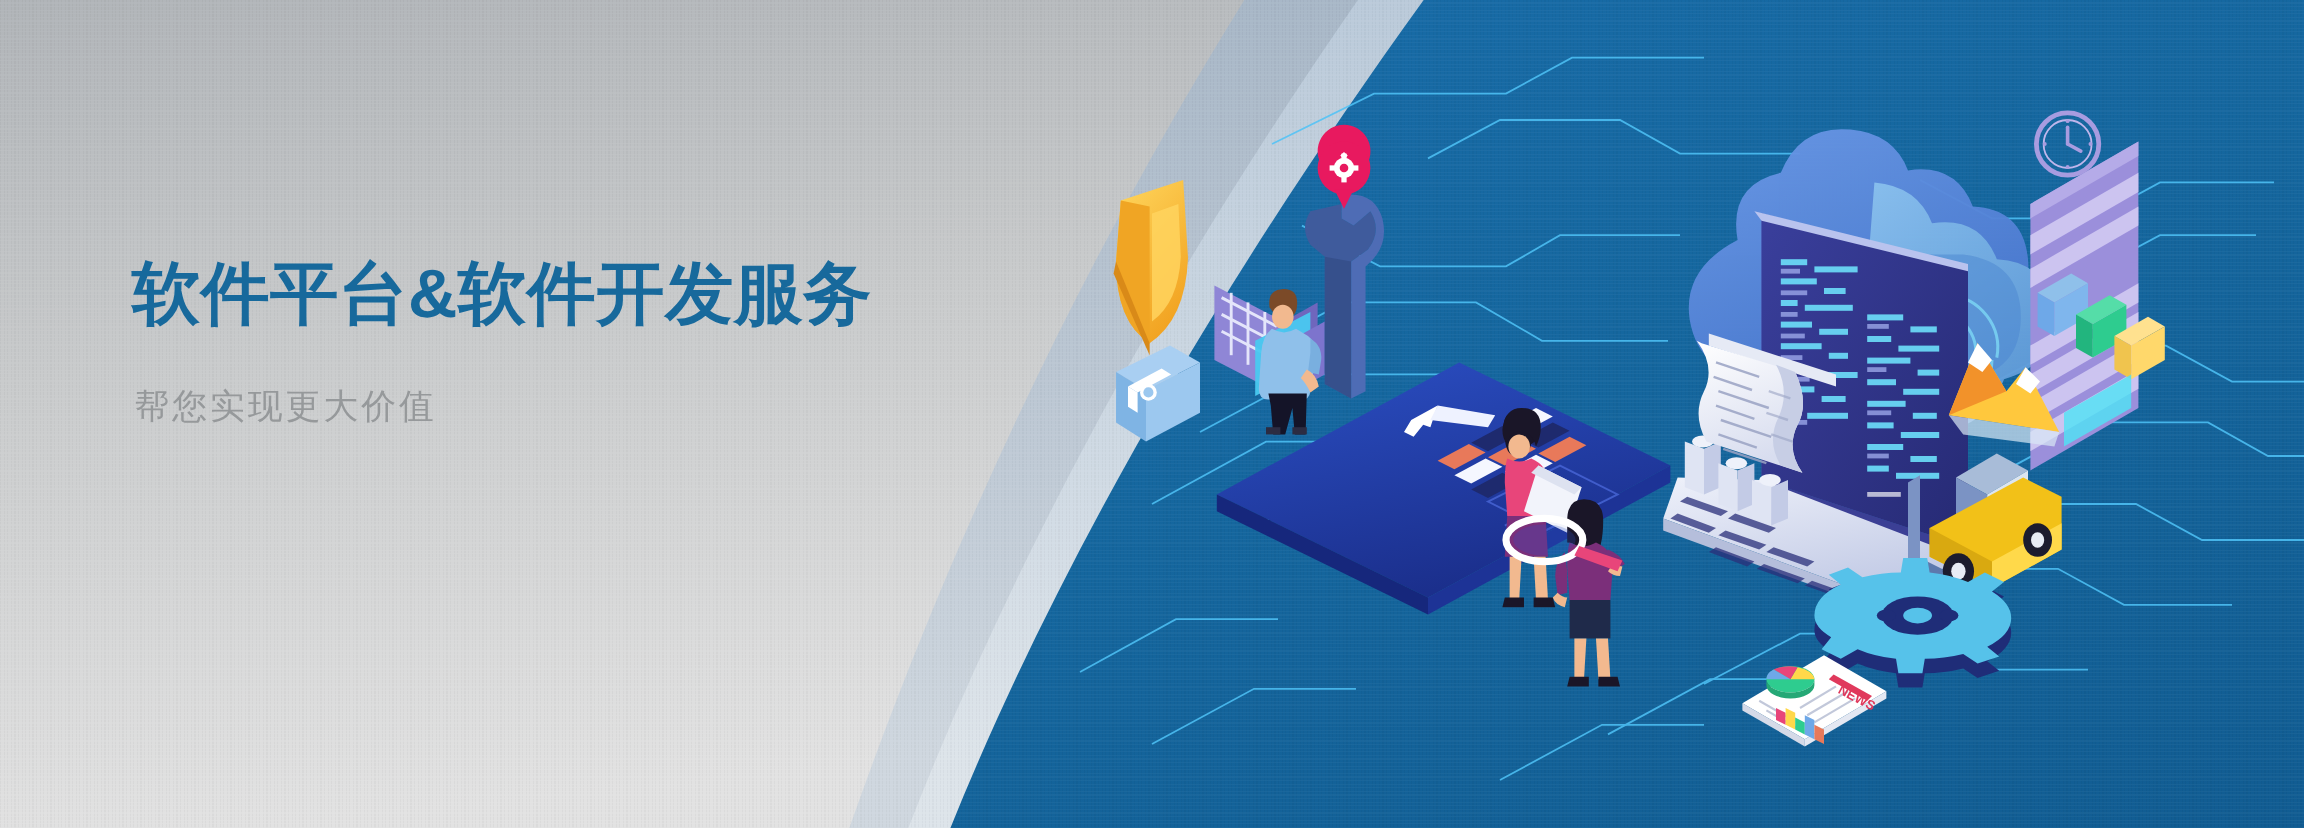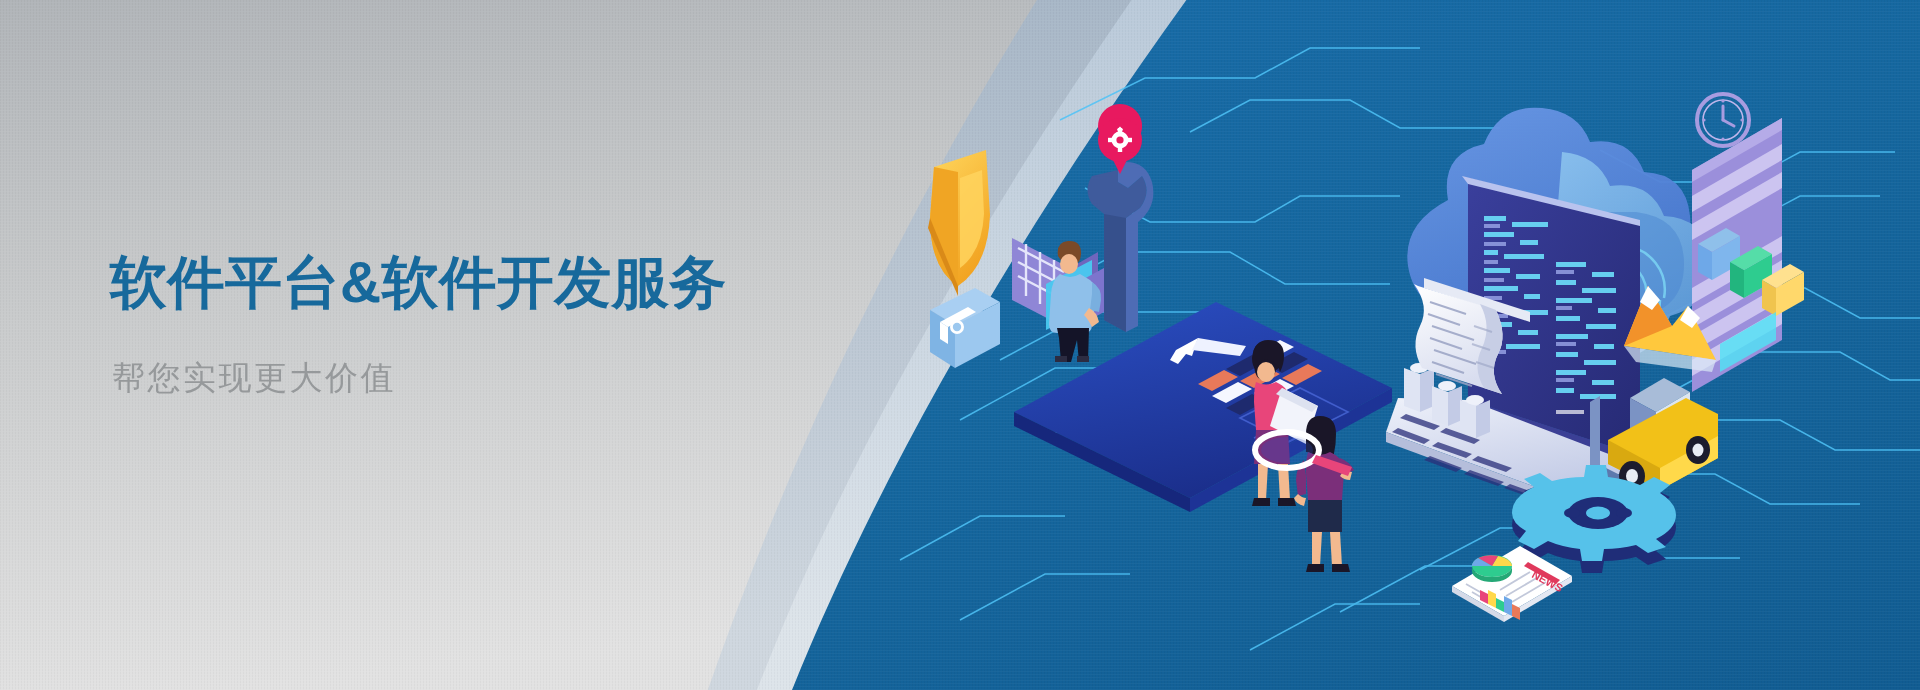--- a/index.html
+++ b/index.html
@@ -15,28 +15,28 @@
   }
   .layer{position:absolute;top:0;left:0;width:1920px;height:690px;}
   #bg-noise{
     opacity:.055;
     background-image:
       repeating-linear-gradient(0deg,rgba(255,255,255,.55) 0 1px,transparent 1px 3px),
       repeating-linear-gradient(90deg,rgba(0,0,0,.5) 0 1px,transparent 1px 3px);
     pointer-events:none;
   }
   #headline-block{
-    position:absolute;left:110px;top:212px;width:760px;z-index:40;margin-top:37px;
+    position:absolute;left:110px;top:212px;width:760px;z-index:40;
   }
   #headline{
     font-size:57px;line-height:1.18;font-weight:700;letter-spacing:.5px;
     color:#17699c;white-space:nowrap;margin:0;
   }
   #subtitle{
-    margin:40px 0 0 2px;font-size:33px;font-weight:400;letter-spacing:2.5px;
+    margin:40px 0 0 2px;font-size:29px;font-weight:400;letter-spacing:2.5px;
     color:#96999b;white-space:nowrap;
   }
   svg.layer{pointer-events:none;}
 </style>
 </head>
 <body>
 
 <div id="banner">
 
   <svg class="layer" viewBox="0 0 1920 690" preserveAspectRatio="none">

